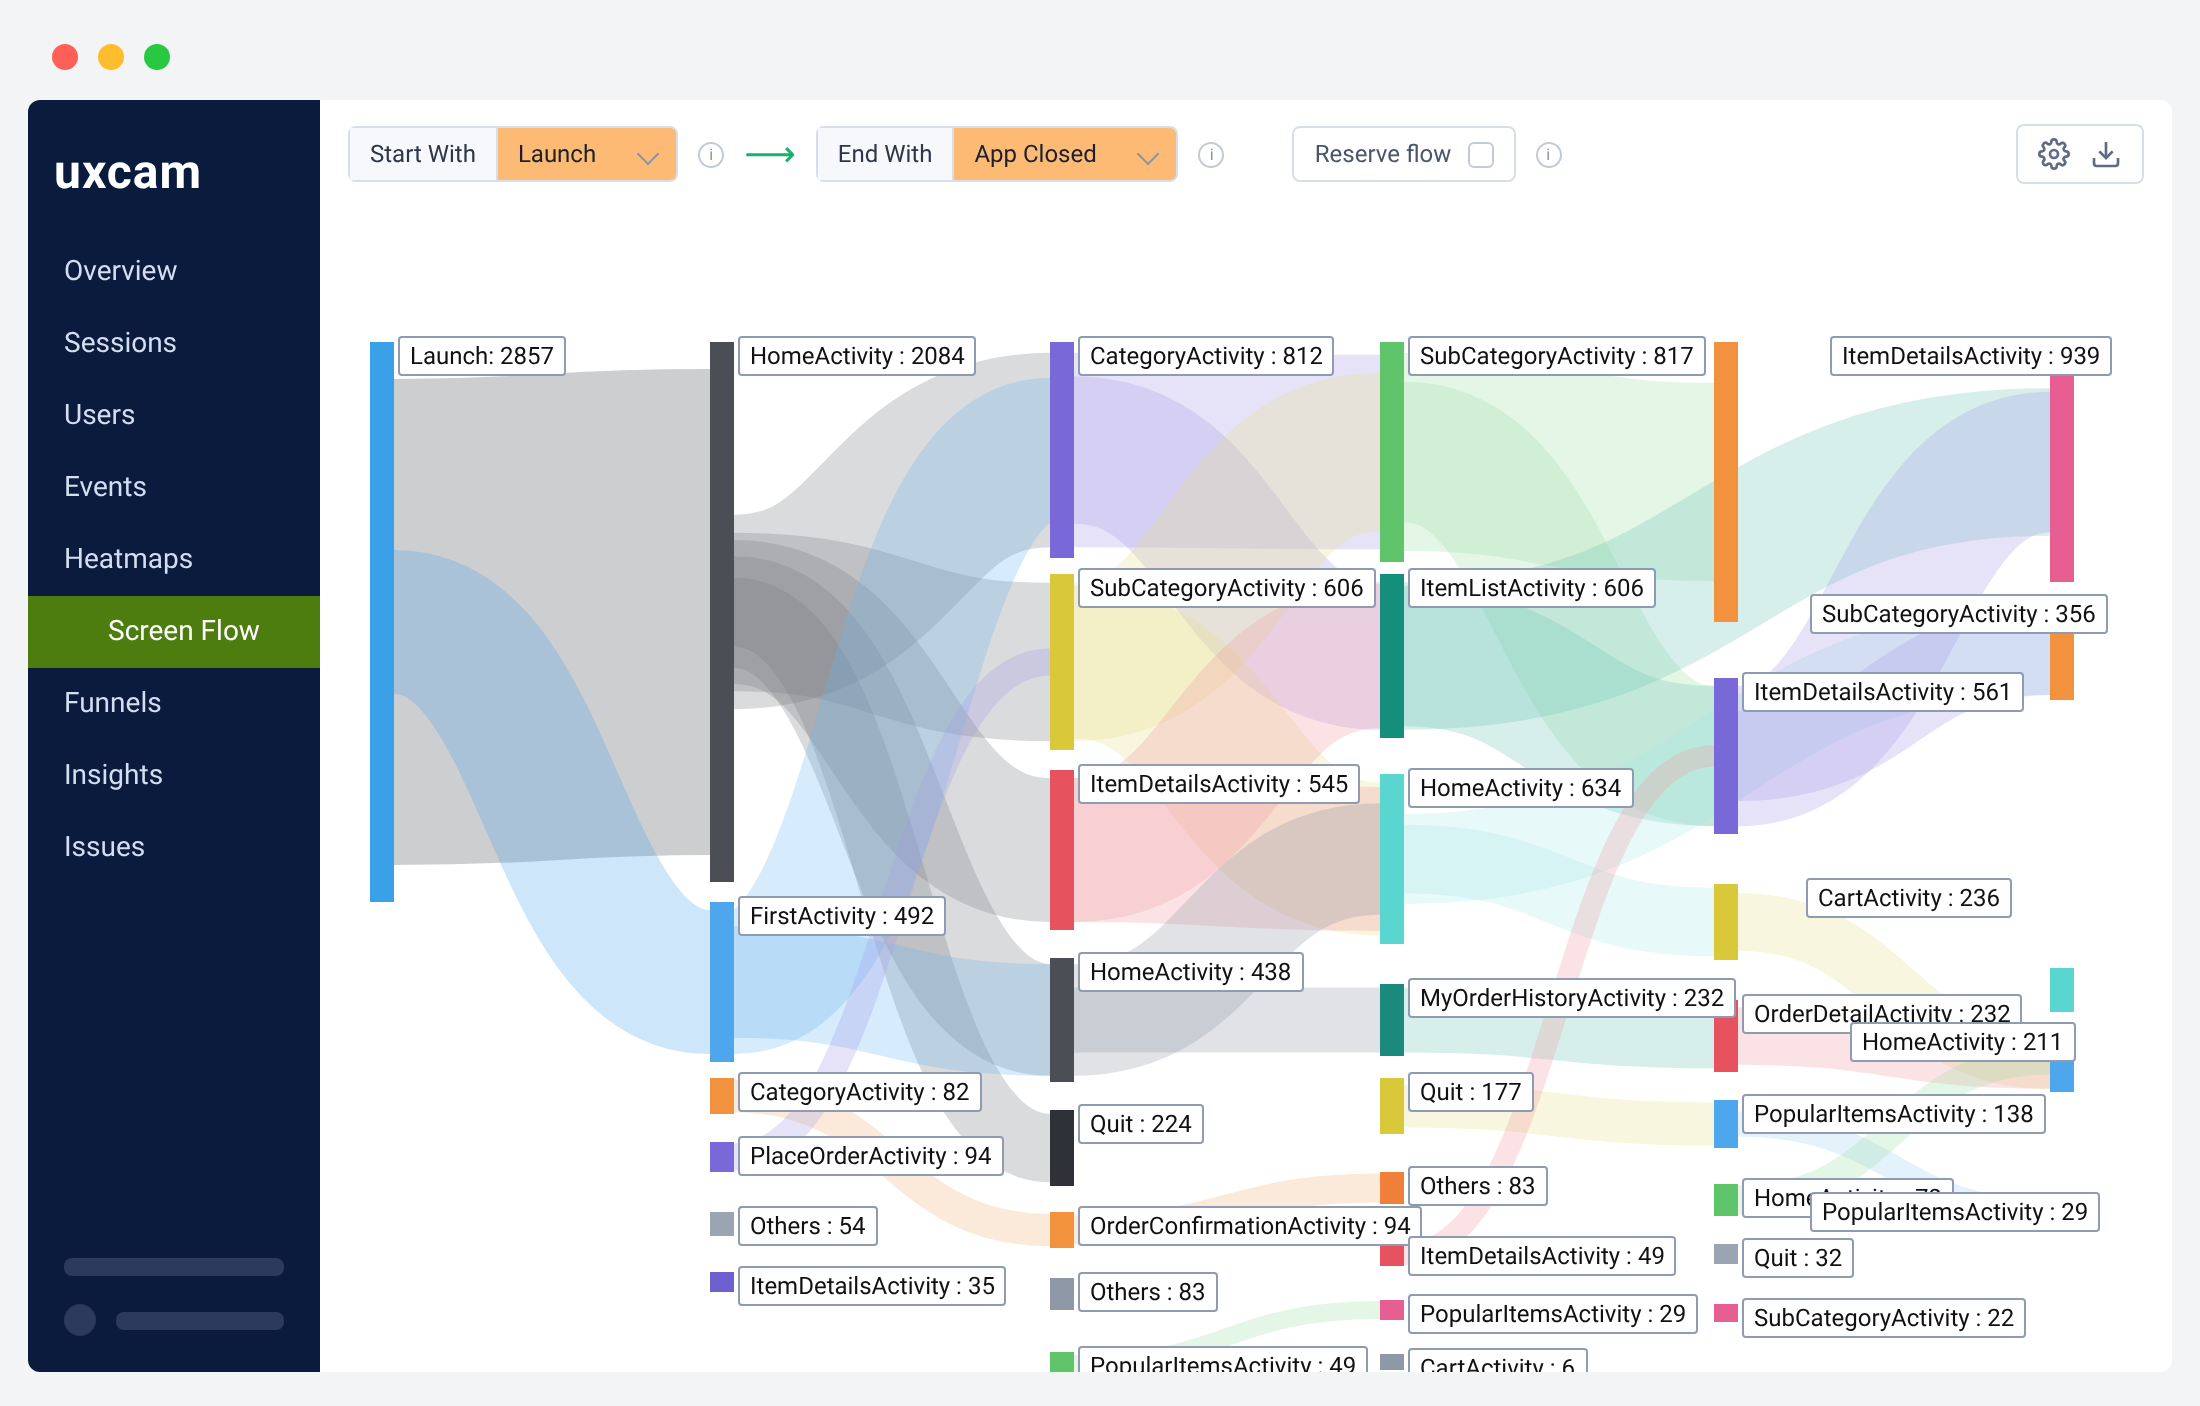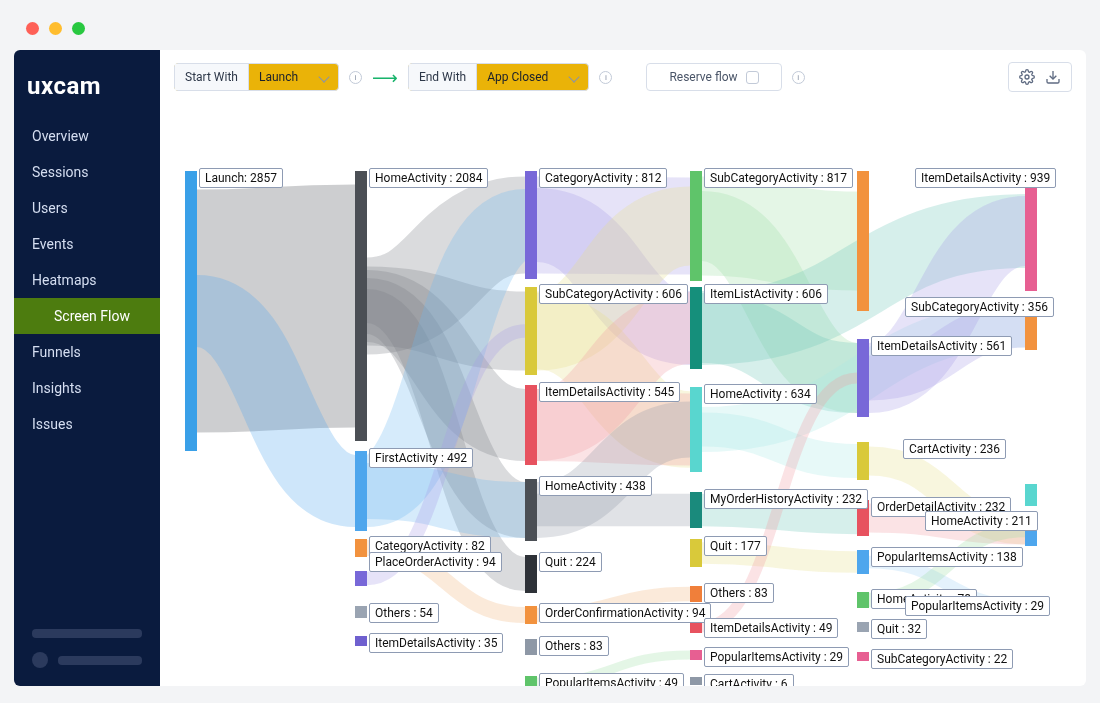--- a/index.html
+++ b/index.html
@@ -32,27 +32,27 @@
   .skel-circ{width:16px; height:16px; border-radius:50%; background:#2b3a5d;}
   .skel-bar{height:9px; background:#2b3a5d; border-radius:4px; flex:1;}
 
   .main {
     position:absolute; top:50px; left:160px; right:14px; bottom:17px;
     background:#ffffff; border-radius:0 6px 6px 0; overflow:hidden;
   }
   .toolbar{
     display:flex; align-items:center; gap:10px; padding:12px 14px; font-size:12px; color:#4a5568;
   }
-  .tb-group{display:flex; align-items:stretch; border:1px solid #d8dee9; border-radius:4px; background:#eab308;}
+  .tb-group{display:flex; align-items:stretch; border:1px solid #d8dee9; border-radius:4px; background:#fdba74;}
   .tb-label{padding:6px 10px; background:#f6f8fb; border-right:1px solid #d8dee9; color:#2d3748;}
   .tb-select{display:flex; align-items:center; gap:18px; padding:6px 10px; color:#1a202c; cursor:pointer;}
   .chev{width:8px;height:8px;border-right:1.5px solid #8a94a6;border-bottom:1.5px solid #8a94a6; transform:rotate(45deg); margin-left:4px;}
   .info-circ{width:13px;height:13px;border:1.5px solid #c2cad8;border-radius:50%; display:flex; align-items:center; justify-content:center; font-size:8px; color:#8a94a6;}
   .arrow{color:#18b36b;font-size:18px;}
-  .tb-reserve{display:flex;align-items:center;gap:8px;border:1px solid #d8dee9;border-radius:4px;padding:6px 22px;}
+  .tb-reserve{display:flex;align-items:center;gap:8px;border:1px solid #d8dee9;border-radius:4px;padding:6px 10px;}
   .check{width:13px;height:13px;border:1.5px solid #c2cad8;border-radius:3px;}
   .tb-spacer{flex:1;}
   .tb-icons{display:flex;gap:10px;align-items:center;border:1px solid #d8dee9;border-radius:4px;padding:6px 10px;}
   .icon{width:16px;height:16px;color:#5f6b82;}
 
   .flow{position:relative; height:calc(100% - 50px);}
   svg.links{position:absolute; inset:0; width:100%; height:100%;}
   .node-label{
     position:absolute; font-size:12px; background:#fff; border:1px solid #8e9bb3; border-radius:2px; padding:2px 5px; white-space:nowrap; color:#111; z-index:5;
   }
@@ -170,21 +170,21 @@
         </svg>
     <div class="column-bar" style="left: 25px; top: 67px; height: 280px; background: rgb(58, 160, 232);"></div>
         <div class="node-label" style="left: 39px; top: 64px;">Launch: 2857</div>
         <div class="column-bar" style="left: 195px; top: 67px; height: 270px; background: rgb(75, 79, 85);"></div>
         <div class="node-label" style="left: 209px; top: 64px;">HomeActivity : 2084</div>
         <div class="column-bar" style="left: 195px; top: 347px; height: 80px; background: rgb(78, 166, 237);"></div>
         <div class="node-label" style="left: 209px; top: 344px;">FirstActivity : 492</div>
         <div class="column-bar" style="left: 195px; top: 435px; height: 18px; background: rgb(242, 146, 62);"></div>
         <div class="node-label" style="left: 209px; top: 432px;">CategoryActivity : 82</div>
         <div class="column-bar" style="left: 195px; top: 467px; height: 15px; background: rgb(120, 104, 216);"></div>
-        <div class="node-label" style="left: 209px; top: 448px; text-align: right;">PlaceOrderActivity : 94</div>
+        <div class="node-label" style="left: 209px; top: 464px; text-align: right;">PlaceOrderActivity : 94</div>
         <div class="column-bar" style="left: 195px; top: 502px; height: 12px; background: rgb(154, 164, 178);"></div>
         <div class="node-label" style="left: 209px; top: 499px;">Others : 54</div>
         <div class="column-bar" style="left: 195px; top: 532px; height: 10px; background: rgb(111, 96, 207);"></div>
         <div class="node-label" style="left: 209px; top: 529px;">ItemDetailsActivity : 35</div>
         <div class="column-bar" style="left: 365px; top: 67px; height: 108px; background: rgb(120, 104, 216);"></div>
         <div class="node-label" style="left: 379px; top: 64px;">CategoryActivity : 812</div>
         <div class="column-bar" style="left: 365px; top: 183px; height: 88px; background: rgb(217, 201, 58);"></div>
         <div class="node-label" style="left: 379px; top: 180px;">SubCategoryActivity : 606</div>
         <div class="column-bar" style="left: 365px; top: 281px; height: 80px; background: rgb(231, 82, 95);"></div>
         <div class="node-label" style="left: 379px; top: 278px;">ItemDetailsActivity : 545</div>

